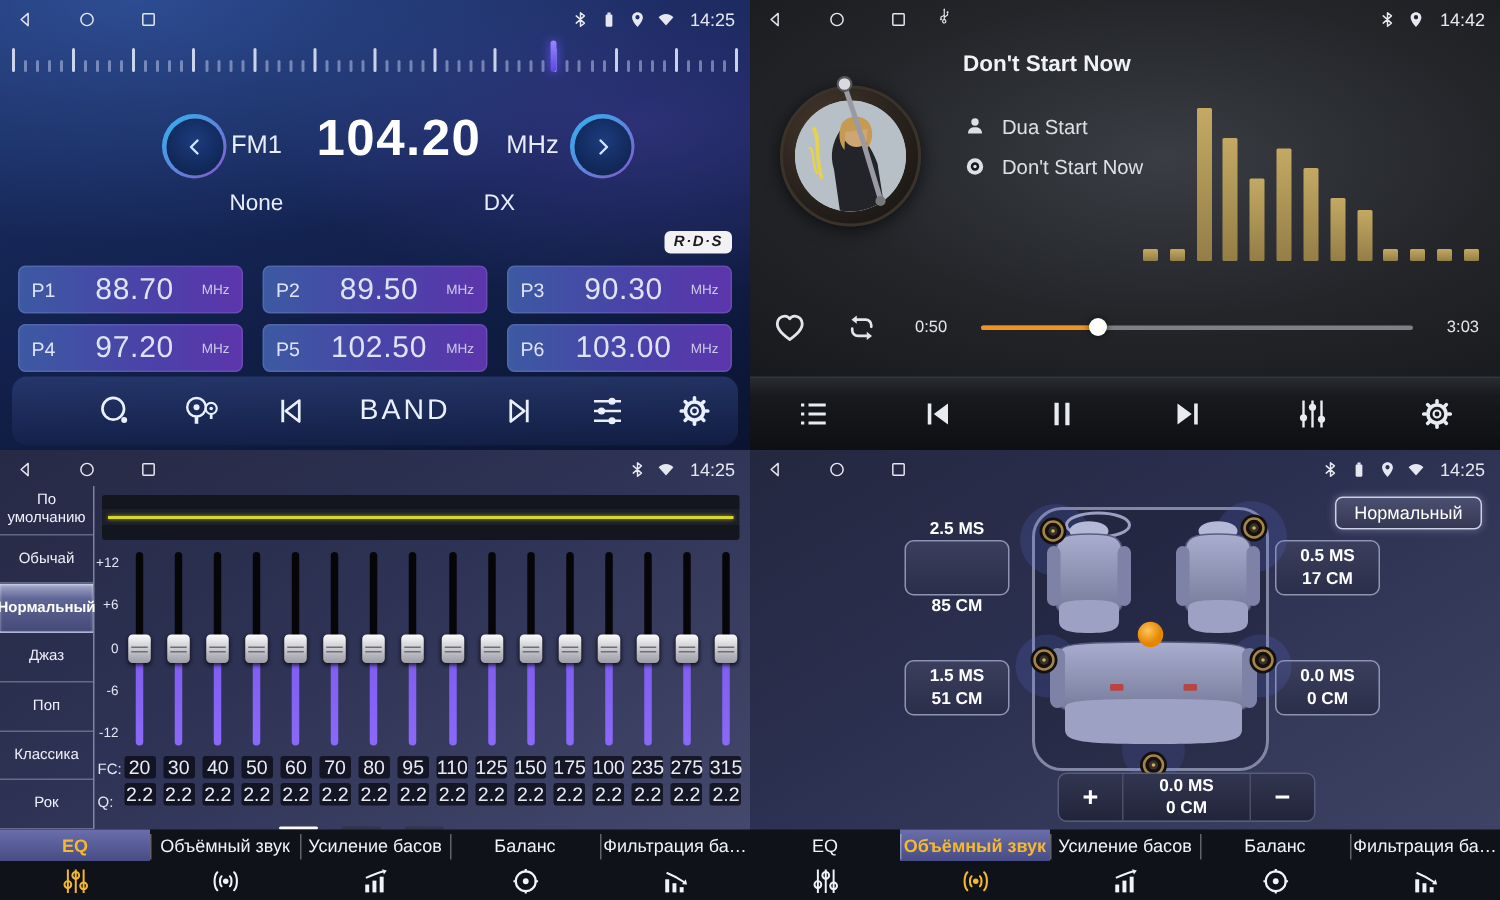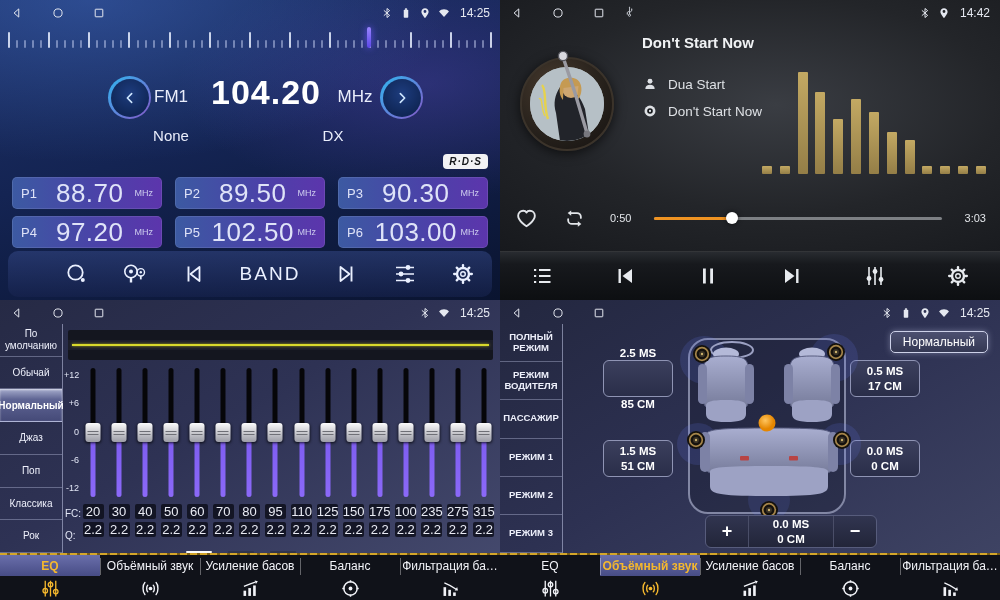--- a/index.html
+++ b/index.html
@@ -49,21 +49,21 @@
   .dx-mode { position:absolute; left:290px; top:57px; width:54px; text-align:center; font-size:15px; }
   .rds { position:absolute; top:154px; right:12px; background:#f2f2f4; color:#17191c;
       font-weight:bold; font-style:italic; font-size:10px; padding:2px 6px; border-radius:4px; letter-spacing:1px; }
   .presets { position:absolute; top:177px; left:12px; right:12px; display:grid;
       grid-template-columns:repeat(3,1fr); gap:7px 13px; }
   .preset { height:32px; border-radius:5px; cursor:pointer;
       background:linear-gradient(90deg,#3c5aa2 0%, #4a43a8 55%, #5c35ac 100%);
       box-shadow:inset 0 0 0 1px rgba(255,255,255,.10);
       display:flex; align-items:center; padding:0 9px; color:#dfe3f8; }
   .preset .pid { font-size:13px; width:24px; }
-  .preset .pval { font-size:26px; flex:1; text-align:center; letter-spacing:.5px; }
+  .preset .pval { font-size:20px; flex:1; text-align:center; letter-spacing:.5px; }
   .preset .punit { font-size:9px; opacity:.85; }
   .r-toolbar { position:absolute; left:8px; right:8px; top:251px; height:46px; border-radius:10px;
       background:linear-gradient(180deg,rgba(56,76,140,.50),rgba(24,36,80,.55));
       display:flex; align-items:center; justify-content:space-around; color:#eaf0ff;padding-left:40px; }
   .r-toolbar svg { width:24px; height:24px; display:block; cursor:pointer; }
   .band-word { font-size:19px; letter-spacing:2px; cursor:pointer; }
 
   
   .q-player { background:
       radial-gradient(95% 75% at 55% 35%, #3a3d43 0%, #232529 48%, #131519 100%); color:#e8ebee; }
@@ -101,21 +101,21 @@
   .side { position:absolute; left:0; top:24px; bottom:47px; width:63px;
       border-right:1px solid rgba(195,200,232,.55); display:flex; flex-direction:column; }
   .side-item { flex:1; display:flex; align-items:center; justify-content:center; text-align:center;
       font-size:10px; line-height:1.15; color:#eef0fb; padding:2px;
       border-bottom:1px solid rgba(195,200,232,.38); cursor:pointer; }
   .side-item.active { background:linear-gradient(180deg,#a6accd 0%, #5f6594 32%, #454a78 100%);
       color:#fff; font-weight:bold; box-shadow:inset 0 1px 2px rgba(255,255,255,.55); }
   .q-surround .side-item { font-weight:bold; font-size:9.5px; }
 
   .tabbar { position:absolute; left:0; right:0; bottom:0; height:47px; background:#101219;
-      display:flex; flex-direction:column; }
+      display:flex; flex-direction:row; }
   .goldline { height:2px; background:repeating-linear-gradient(90deg,#d4a62a 0 7px, #7a5c12 7px 10px); }
   .tabs { flex:1; display:flex; }
   .tab { flex:1; display:flex; flex-direction:column; align-items:center; position:relative; cursor:pointer; }
   .tab + .tab::before { content:''; position:absolute; left:0; top:3px; height:17px; width:1px;
       background:rgba(255,255,255,.35); }
   .tab-label { height:21px; width:100%; display:flex; align-items:center; justify-content:center;
       font-size:12px; color:#f2f3f8; white-space:nowrap; overflow:hidden; }
   .tab.active .tab-label { background:linear-gradient(180deg,#6a6fab,#474c85); color:#f5b82e; font-weight:bold; }
   .tab-icon { flex:1; display:flex; align-items:center; justify-content:center; color:#f2f3f8; }
   .tab-icon svg { width:21px; height:21px; }
@@ -927,46 +927,20 @@
         <svg>
             <use href="#i-pin"></use>
           </svg>
         <svg>
             <use href="#i-wifi"></use>
           </svg>
         <span class="time">14:25</span>
       </div>
     </div>
 
-    <div class="side">
-
-        <div class="side-item">
-          <span>ПОЛНЫЙ РЕЖИМ</span>
-        </div>
-
-        <div class="side-item">
-          <span>РЕЖИМ ВОДИТЕЛЯ</span>
-        </div>
-
-        <div class="side-item">
-          <span>ПАССАЖИР</span>
-        </div>
-
-        <div class="side-item">
-          <span>РЕЖИМ 1</span>
-        </div>
-
-        <div class="side-item">
-          <span>РЕЖИМ 2</span>
-        </div>
-
-        <div class="side-item">
-          <span>РЕЖИМ 3</span>
-        </div>
-      </div>
 
     <div class="profile-btn">Нормальный</div>
 
     <div class="delay d-fl">
       <span>2.5 MS</span>
       <span>85 CM</span>
     </div>
     <div class="delay d-fr">
       <span>0.5 MS</span>
       <span>17 CM</span>

